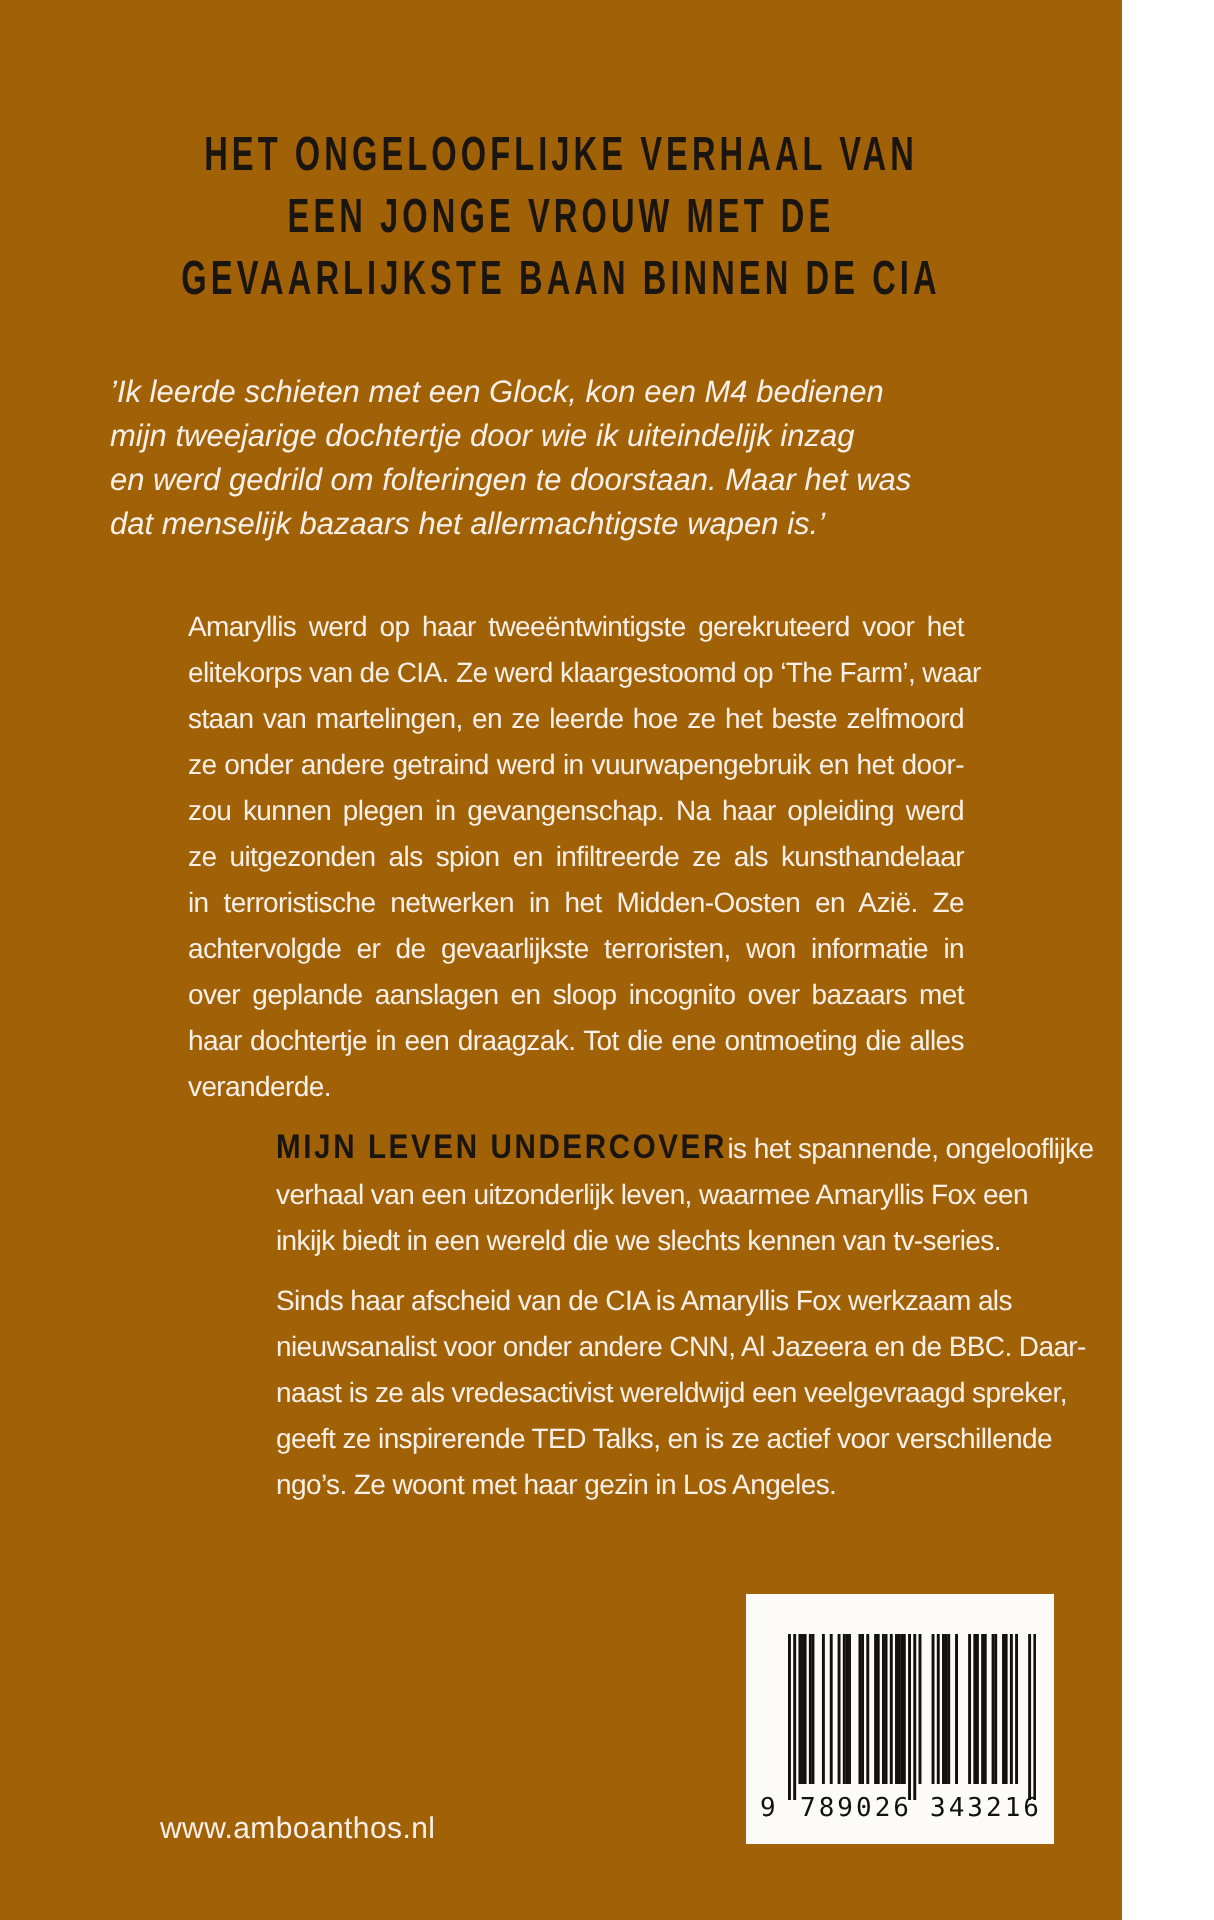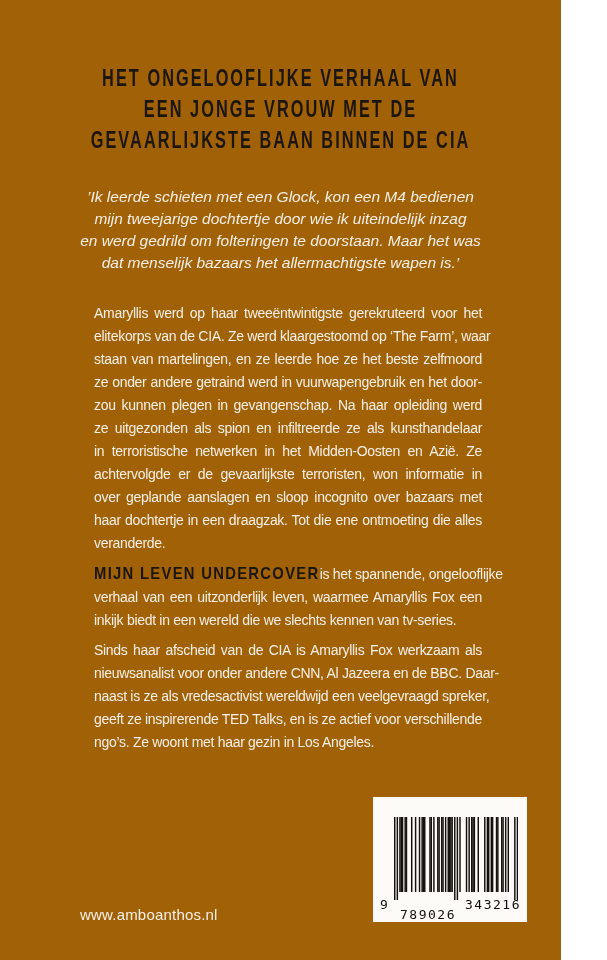--- a/index.html
+++ b/index.html
@@ -39,41 +39,41 @@
     transform: scaleX(0.68);
     transform-origin: center;
   }
 
   
   .quote {
     position: absolute;
     top: 186px;
     left: 55px;
     right: 55px;
-    text-align: center;
+    text-align: left;
     color: #F8EFE7;
     font-style: italic;
     font-size: 15.5px;
     line-height: 22px;
   }
   .quote-line { display: block; }
 
   
   .synopsis {
     position: absolute;
     top: 302px;
     left: 94px;
     right: 79px;
     color: #F8EFE7;
     font-size: 14px;
     letter-spacing: -0.3px;
     line-height: 23px;
   }
   .para { margin: 0 0 0 0; }
-  .para + .para { margin-top: 7px; }
+  .para + .para { margin-top: 7px; margin-left: 44px; }
   .body-line {
     display: block;
     text-align: justify;
     text-align-last: justify;
     white-space: nowrap;
   }
   .body-line.last {
     text-align-last: left;
   }
   .inline-book-title {
@@ -113,21 +113,21 @@
   }
   .barcode-digit {
     position: absolute;
     top: 100px;
     color: #14100C;
     font-family: "DejaVu Sans Mono", monospace;
     font-size: 13px;
     line-height: 16px;
   }
   .bd-1 { left: 7px; }
-  .bd-2 { left: 24px; width: 62px; text-align: center; letter-spacing: 1.5px; margin-top: 10px; }
+  .bd-2 { left: 24px; width: 62px; text-align: center; letter-spacing: 1.5px; }
   .bd-3 { left: 89px; width: 62px; text-align: center; letter-spacing: 1.5px; }
 </style>
 </head>
 <body>
 
 <div class="cover">
 
   <div class="tagline">
     <span class="tagline-line">HET ONGELOOFLIJKE VERHAAL VAN</span>
     <span class="tagline-line">EEN JONGE VROUW MET DE</span>

